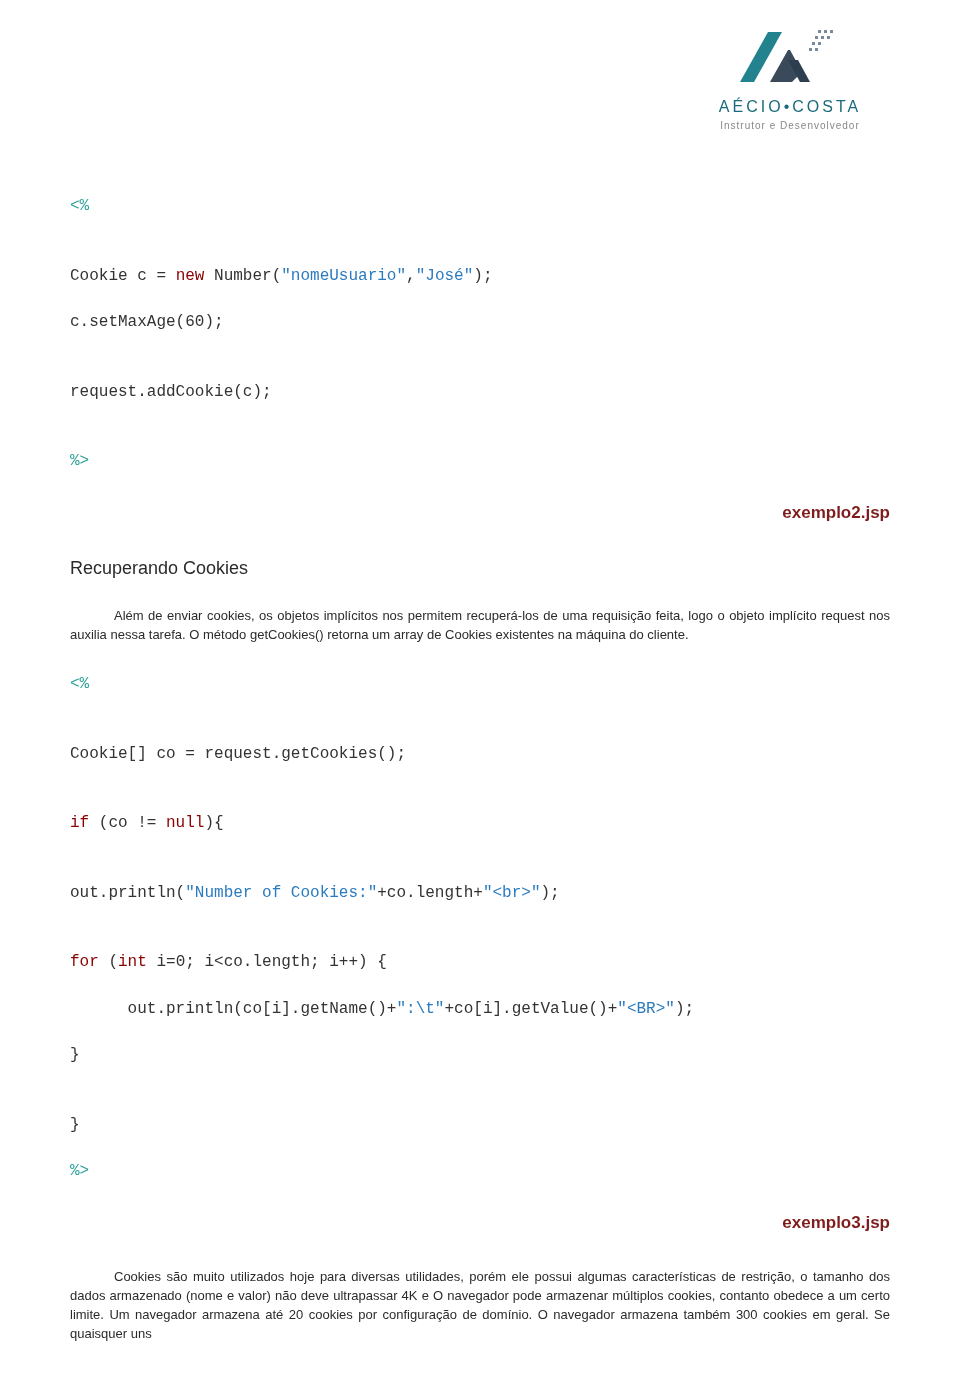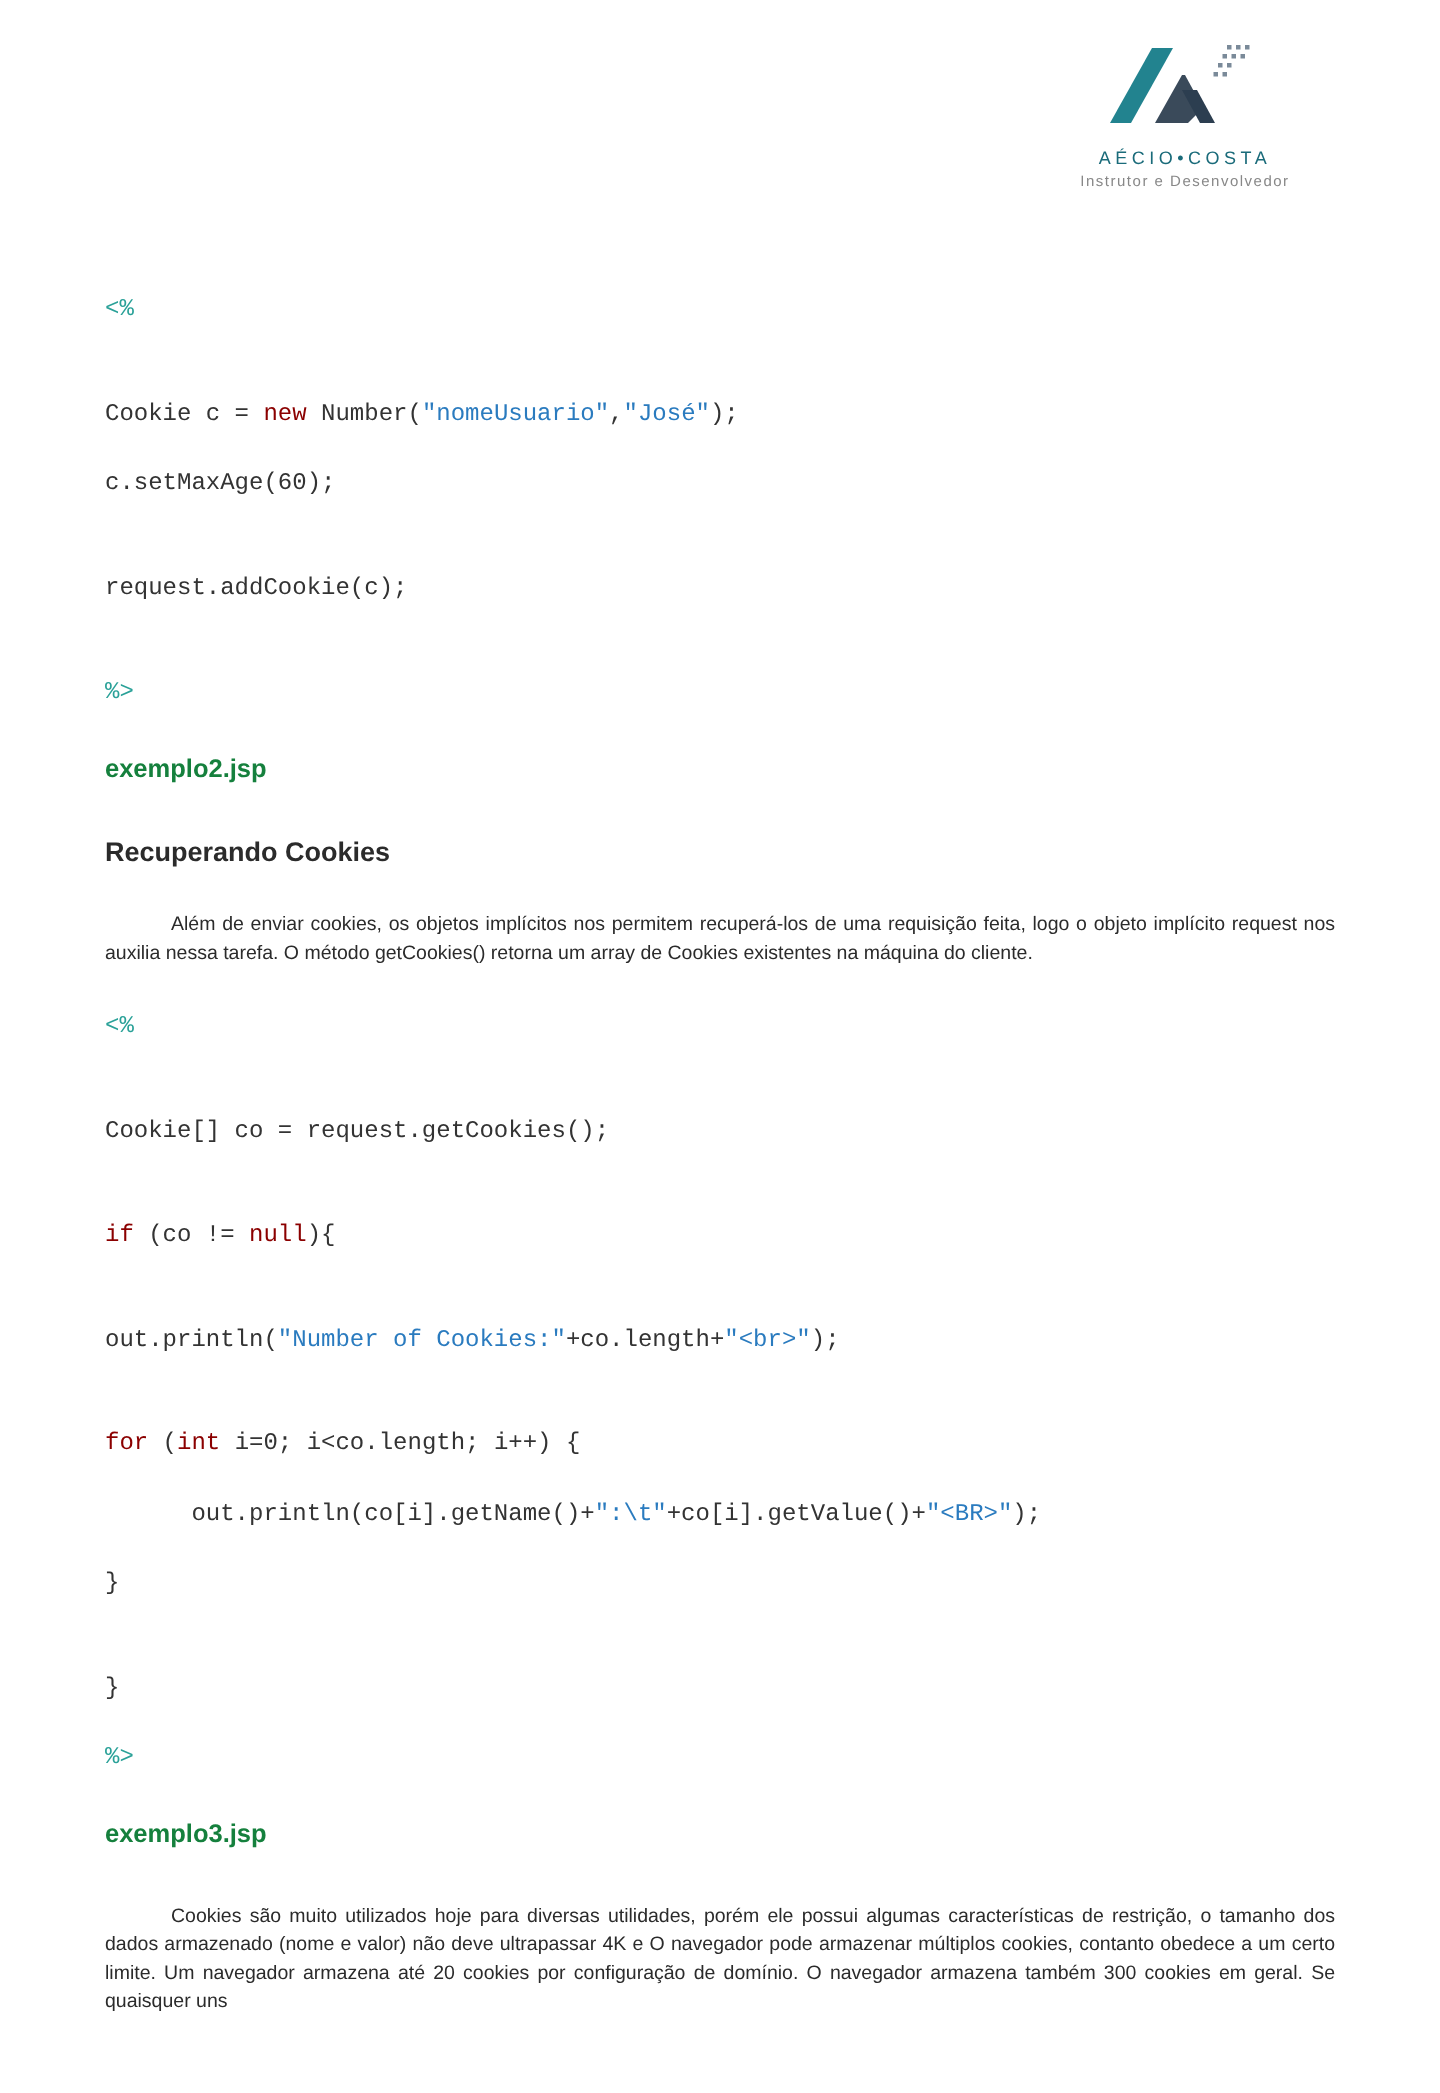--- a/index.html
+++ b/index.html
@@ -13,21 +13,21 @@
   }
   .logo-block {
     position: absolute;
     top: 22px;
     right: 60px;
     width: 220px;
     text-align: center;
   }
   .logo-svg { width: 120px; height: 70px; margin: 0 auto; display: block; }
   .brand-name {
-    font-size: 12px;
+    font-size: 16px;
     letter-spacing: 3px;
     color: #1a6b7a;
     margin-top: 6px;
     font-weight: 400;
   }
   .brand-dot { color: #1a6b7a; }
   .brand-tagline {
     font-size: 10px;
     color: #888;
     letter-spacing: 1px;
@@ -45,28 +45,28 @@
     line-height: 1.45;
     white-space: pre;
     color: #333;
     margin-bottom: 30px;
   }
   .ctag { color: #2aa198; }
   .kw  { color: #8b0000; font-weight: normal; }
   .str { color: #2a7bbf; }
   .code-line { display: block; }
   .caption {
-    text-align: left;
+    text-align: right;
     font-weight: bold;
     font-size: 17px;
-    color: #15803d;
+    color: #7f1d1d;
     margin: 18px 0 35px 0;
   }
   .heading {
-    font-weight: bold;
+    font-weight: normal;
     font-size: 18px;
     color: #2b2b2b;
     margin: 18px 0 28px 0;
   }
   .para {
     font-size: 13px;
     line-height: 1.45;
     color: #2b2b2b;
     text-align: justify;
     text-indent: 44px;

